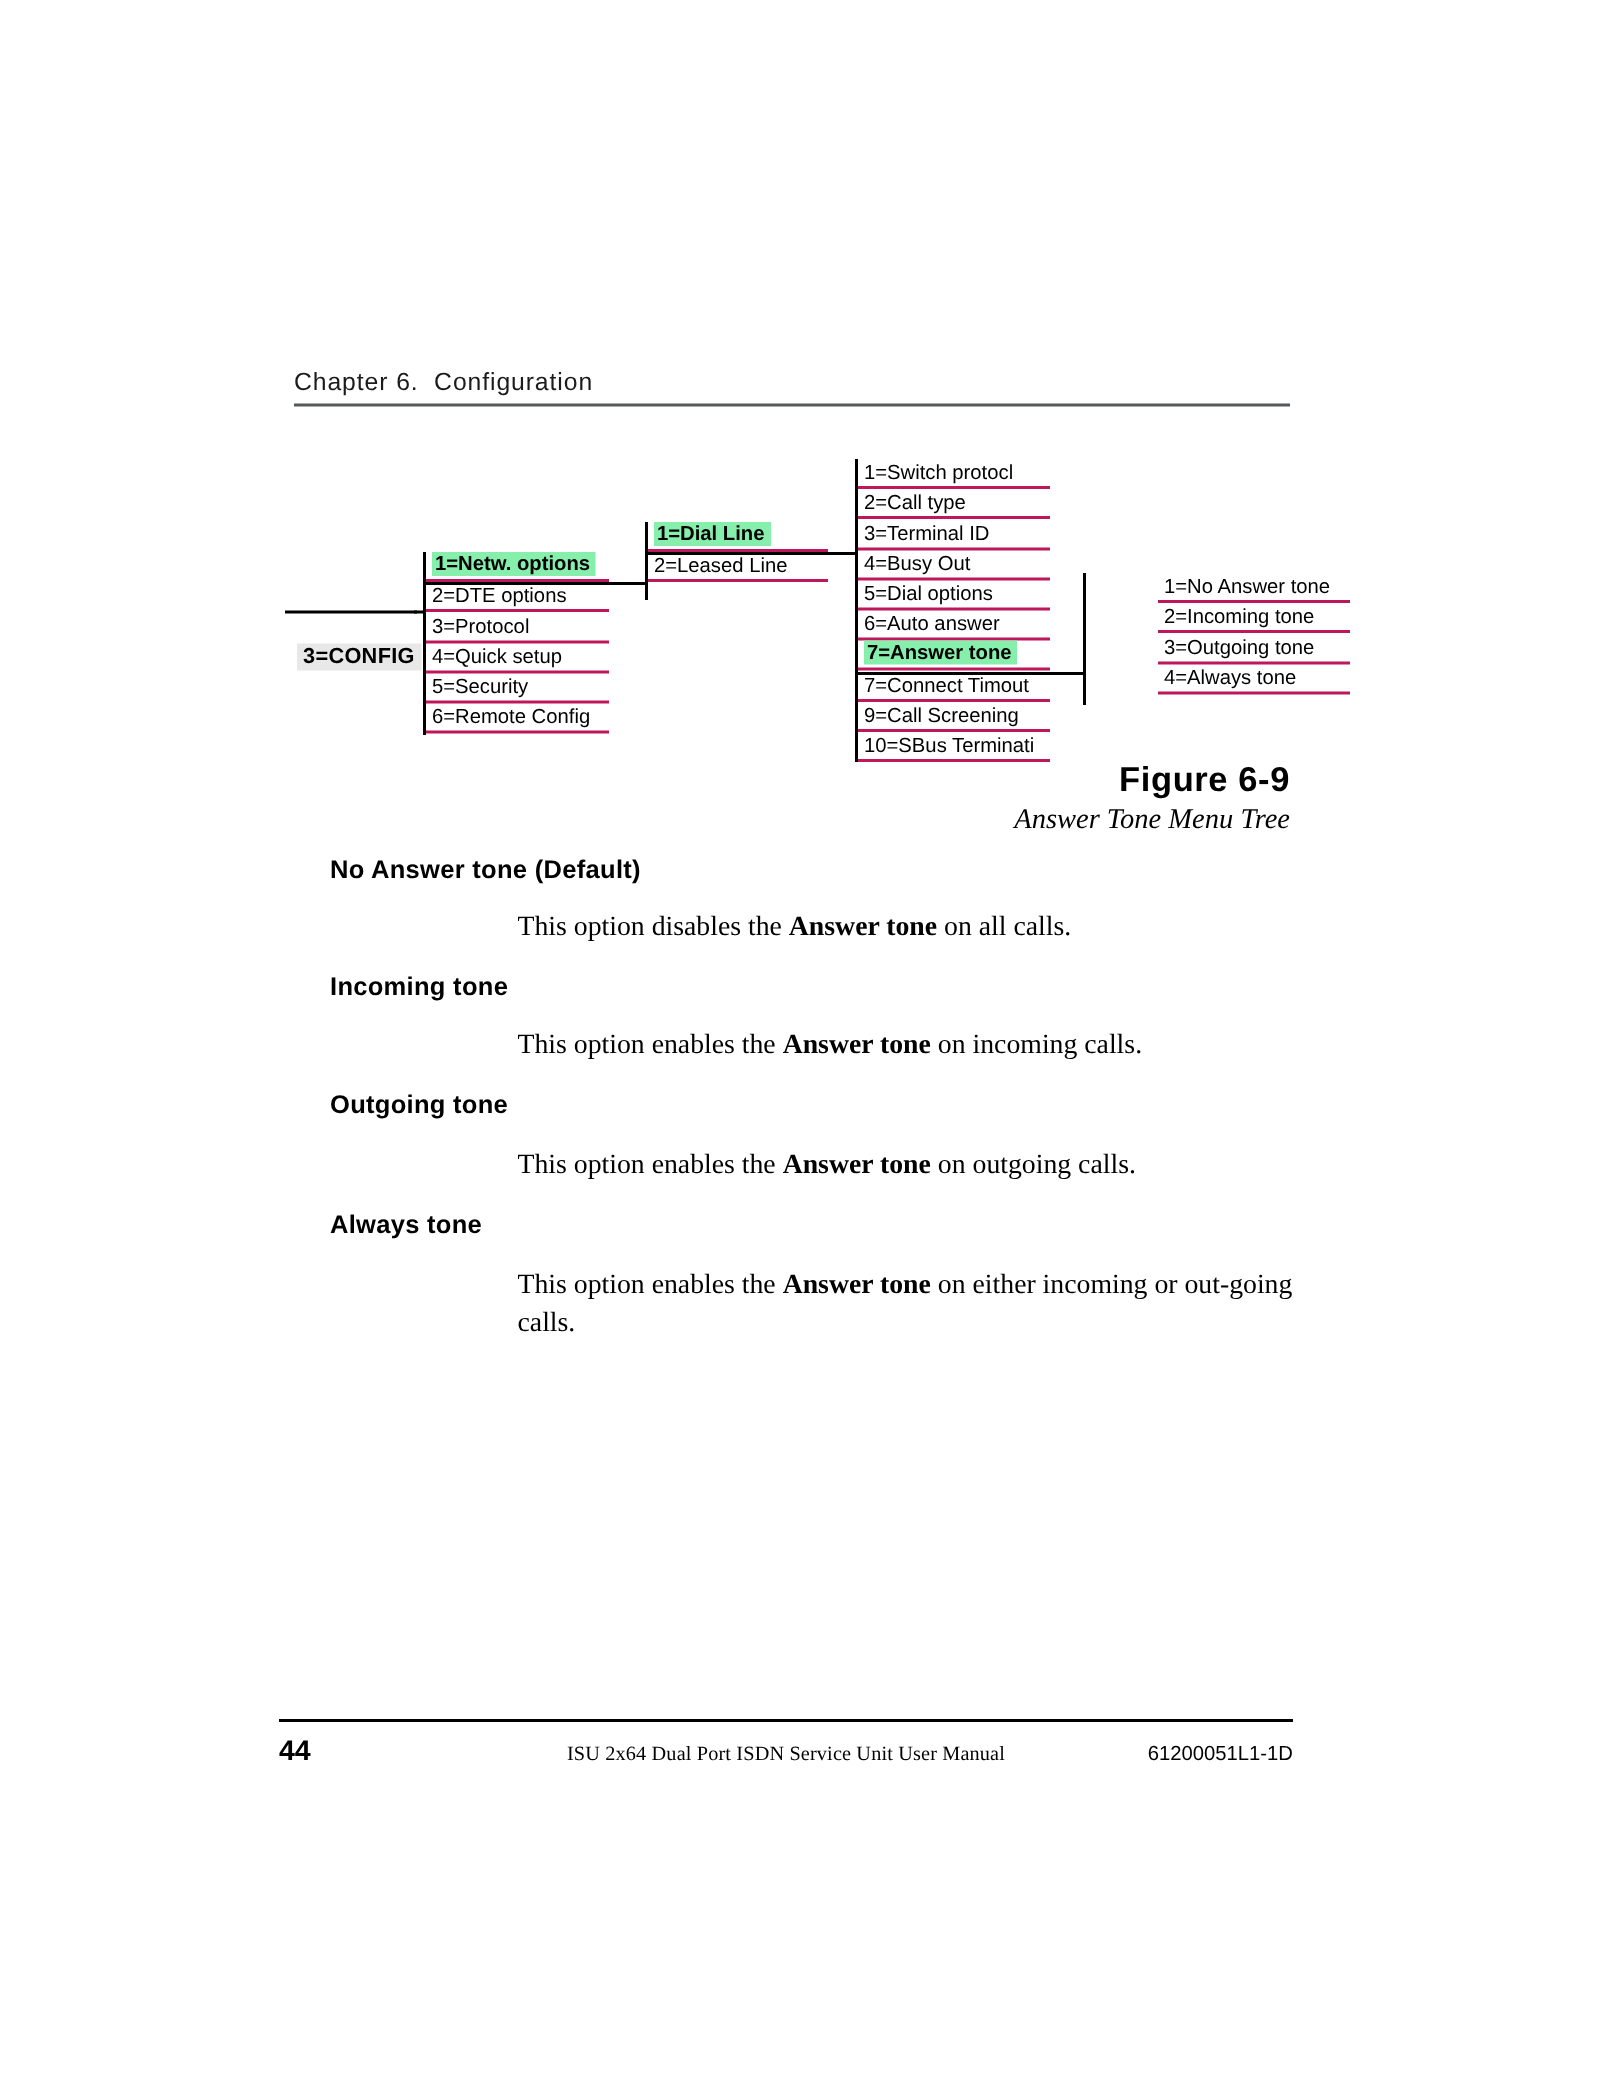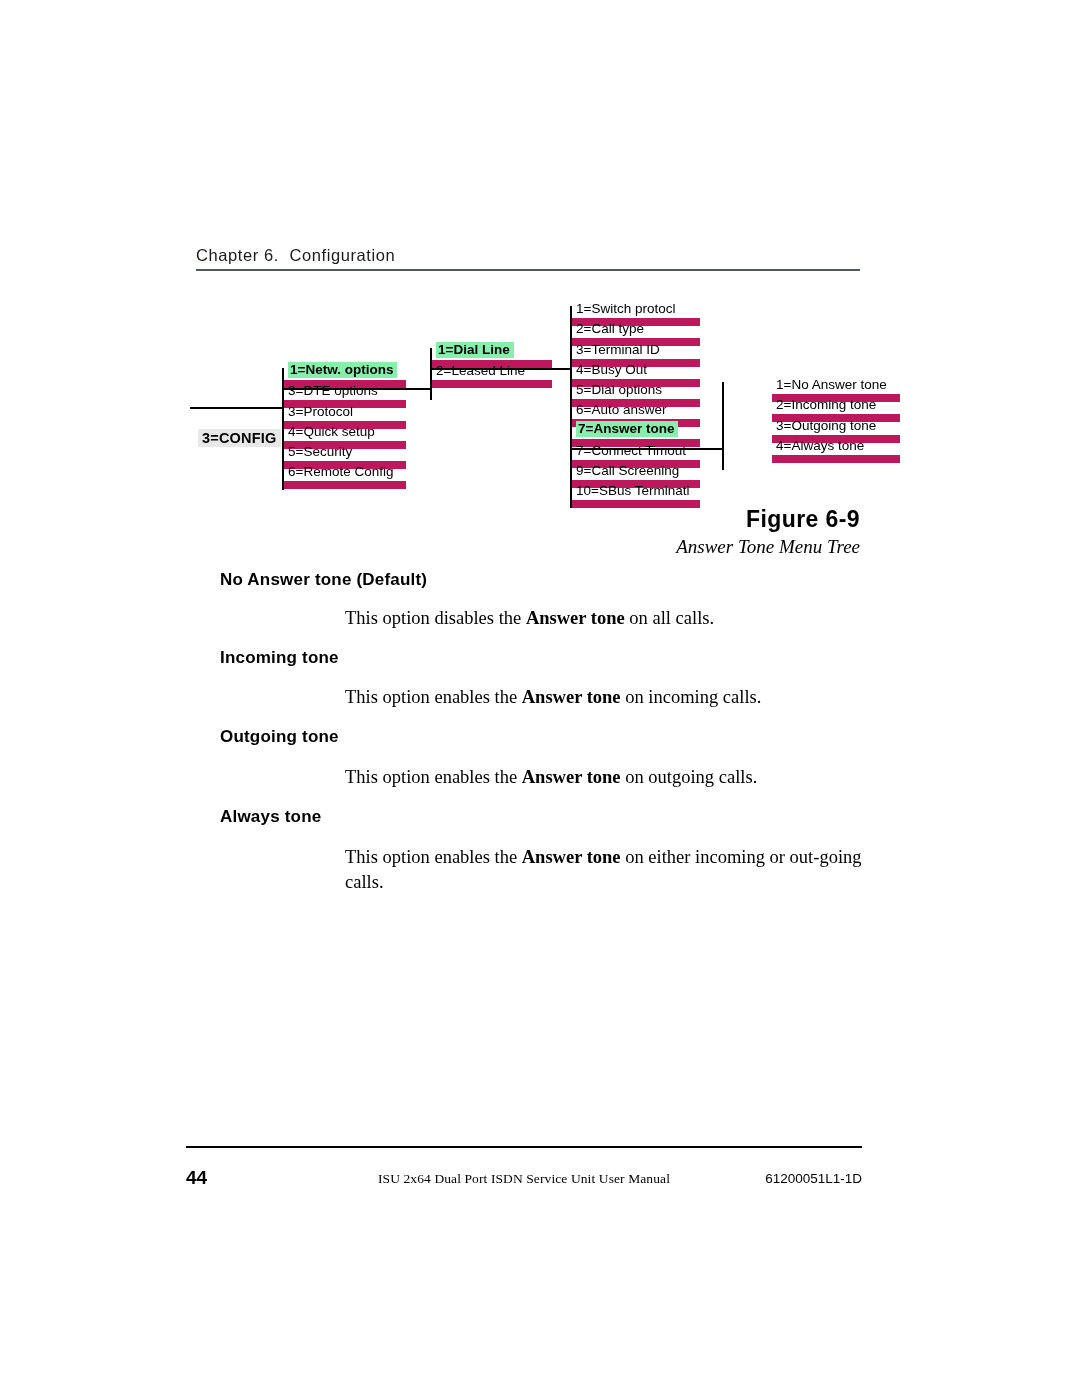--- a/index.html
+++ b/index.html
@@ -51,21 +51,21 @@
     width: 1080px;
     height: 540px;
   }
 
   .col { position: absolute; }
 
   .mrow {
     position: relative;
     height: 20.2px;
     box-sizing: border-box;
-    border-bottom: 8px solid #be185d;
+    border-bottom: 2px solid #be185d;
     white-space: nowrap;
   }
   .mrow .lbl {
     position: absolute;
     left: 4px;
     bottom: 2px;
     font-size: 13.5px;
     line-height: 14px;
     font-family: "Liberation Sans", sans-serif;
     color: #000;
@@ -177,21 +177,21 @@
     width: 676px;
   }
   #footer .foot-rule {
     height: 2px;
     background: #000;
     width: 676px;
   }
   #footer .foot-line {
     position: relative;
     height: 30px;
-    margin-top: 19px;
+    margin-top: 9px;
   }
   #footer .page-num {
     position: absolute;
     left: 0;
     top: 0;
     font-family: "Liberation Sans", sans-serif;
     font-weight: bold;
     font-size: 19px;
   }
   #footer .manual-title {
@@ -230,21 +230,21 @@
     </div>
 
     <div class="connector" style="left:276px; top:407px; width:8px;"></div>
 
     <div class="spine" style="left:282px; top:368px; height:122px;"></div>
     <div class="col" style="left:284px; top:368px; width:122px;">
       <div class="mrow hl">
         <span class="lbl">1=Netw. options</span>
       </div>
       <div class="mrow">
-        <span class="lbl">3=DTE options</span>
+        <span class="lbl">2=DTE options</span>
       </div>
       <div class="mrow">
         <span class="lbl">3=Protocol</span>
       </div>
       <div class="mrow">
         <span class="lbl">4=Quick setup</span>
       </div>
       <div class="mrow">
         <span class="lbl">5=Security</span>
       </div>

